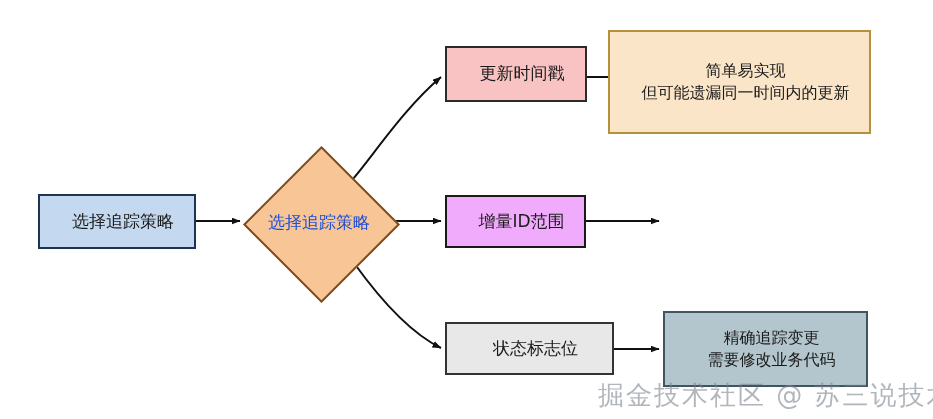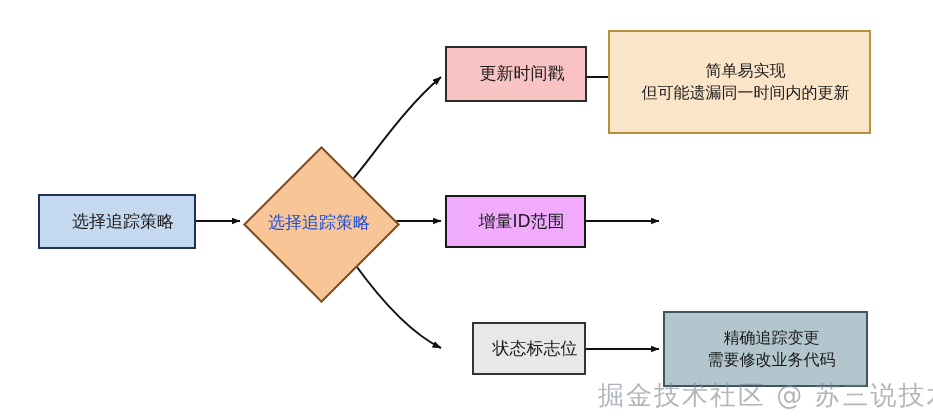--- a/index.html
+++ b/index.html
@@ -64,25 +64,24 @@
     border: 2.5px solid #2b2b2b;
     font-size: 17px;
   }
   .n-opt2 {
     left: 445px; top: 195px; width: 141px; height: 53px;
     background: #f0abfc;
     border: 2.5px solid #1a1a1a;
     font-size: 17px;
   }
   .n-opt3 {
-    left: 445px; top: 322px; width: 114px; height: 53px;
+    left: 445px; top: 322px; width: 169px; height: 53px;
     background: #e8e8e8;
     border: 2.5px solid #333333;
     font-size: 17px;
-    margin-left: 27px;
   }
 
   .n-res1 {
     left: 608px; top: 30px; width: 263px; height: 104px;
     background: #fbe5c8;
     border: 2.5px solid #b5913c;
     font-size: 16px;
   }
   .n-res2 {
     left: 663px; top: 182px; width: 205px; height: 80px;

